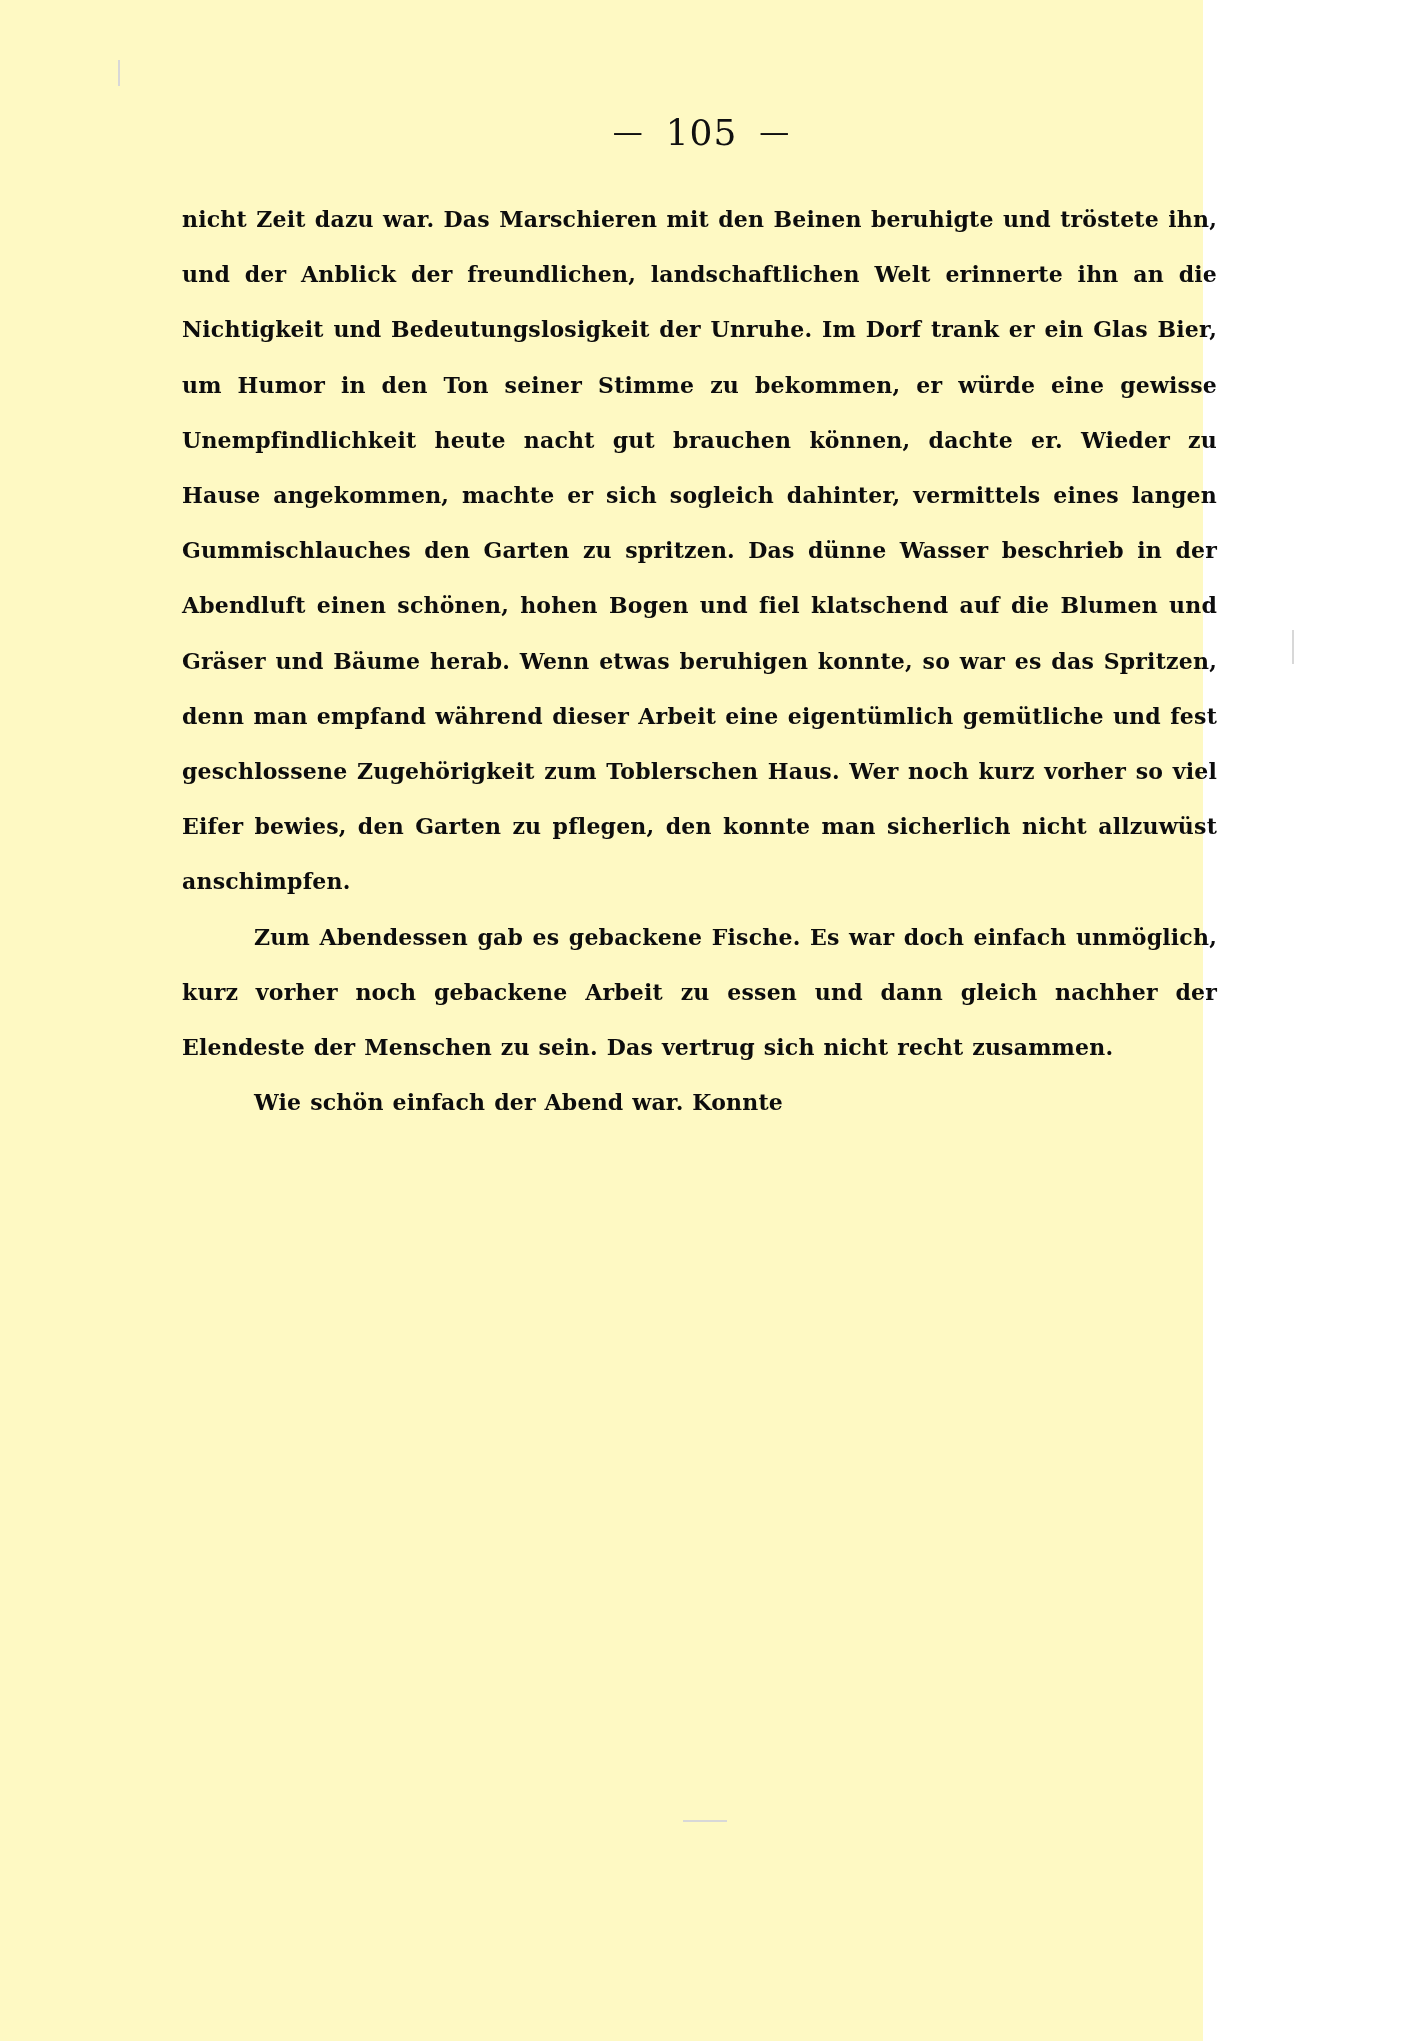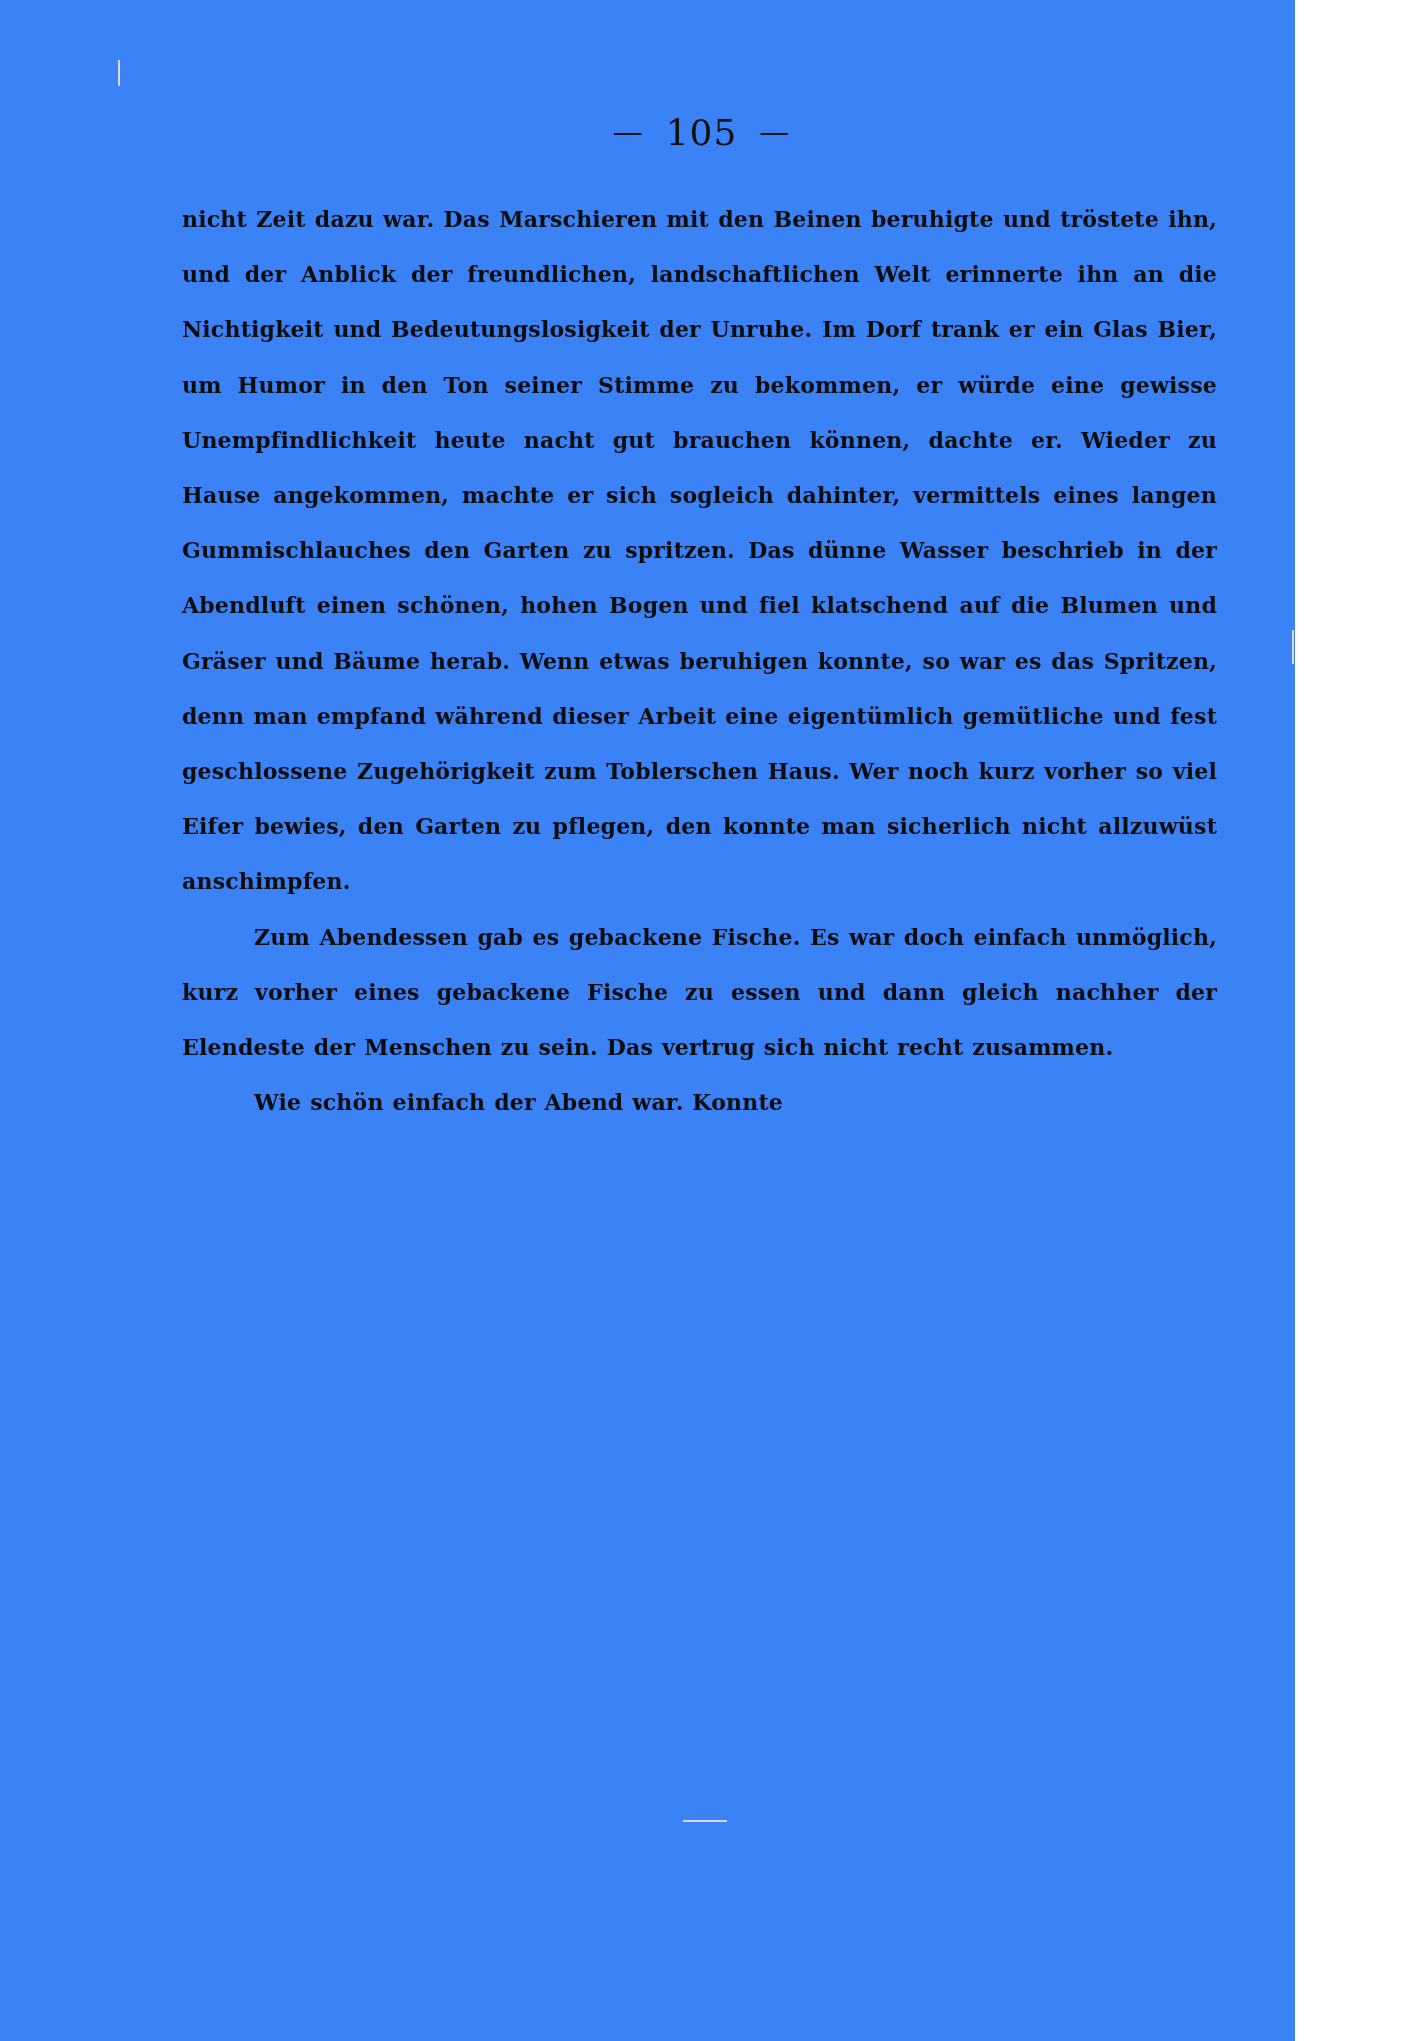--- a/index.html
+++ b/index.html
@@ -13,23 +13,23 @@
     position: relative;
     font-family: "DejaVu Serif", serif;
     color: #111111;
     overflow: hidden;
   }
 
   .page {
     position: absolute;
     top: 0;
     left: 0;
-    width: 1295px;
+    width: 1203px;
     height: 2041px;
-    background: #3b82f6;
+    background: #fef9c3;
   }
 
   
   .page-header {
     position: absolute;
     top: 112px;
     left: 0;
     width: 1403px;
     text-align: center;
     font-family: "DejaVu Serif", serif;
@@ -95,17 +95,17 @@
   <div class="scan-mark left-tick"></div>
   <div class="scan-mark right-tick"></div>
   <div class="scan-mark bottom-tick"></div>
 
   <div class="page-header">
     <span class="dash">—</span><span class="folio">105</span><span class="dash">—</span>
   </div>
 
   <div class="textblock">
     <p class="fraktur">nicht Zeit dazu war. Das Marschieren mit den Beinen beruhigte und tröstete ihn, und der Anblick der freundlichen, landschaftlichen Welt erinnerte ihn an die Nichtigkeit und Bedeutungslosigkeit der Unruhe. Im Dorf trank er ein Glas Bier, um Humor in den Ton seiner Stimme zu bekommen, er würde eine gewisse Unempfindlichkeit heute nacht gut brauchen können, dachte er. Wieder zu Hause angekommen, machte er sich sogleich dahinter, vermittels eines langen Gummischlauches den Garten zu spritzen. Das dünne Wasser beschrieb in der Abendluft einen schönen, hohen Bogen und fiel klatschend auf die Blumen und Gräser und Bäume herab. Wenn etwas beruhigen konnte, so war es das Spritzen, denn man empfand während dieser Arbeit eine eigentümlich gemütliche und fest geschlossene Zugehörigkeit zum Toblerschen Haus. Wer noch kurz vorher so viel Eifer bewies, den Garten zu pflegen, den konnte man sicherlich nicht allzuwüst anschimpfen.</p>
-    <p class="fraktur indent">Zum Abendessen gab es gebackene Fische. Es war doch einfach unmöglich, kurz vorher eines gebackene Fische zu essen und dann gleich nachher der Elendeste der Menschen zu sein. Das vertrug sich nicht recht zusammen.</p>
+    <p class="fraktur indent">Zum Abendessen gab es gebackene Fische. Es war doch einfach unmöglich, kurz vorher noch gebackene Arbeit zu essen und dann gleich nachher der Elendeste der Menschen zu sein. Das vertrug sich nicht recht zusammen.</p>
     <p class="fraktur indent">Wie schön einfach der Abend war. Konnte</p>
   </div>
 
 </div>
 
 </body></html>

